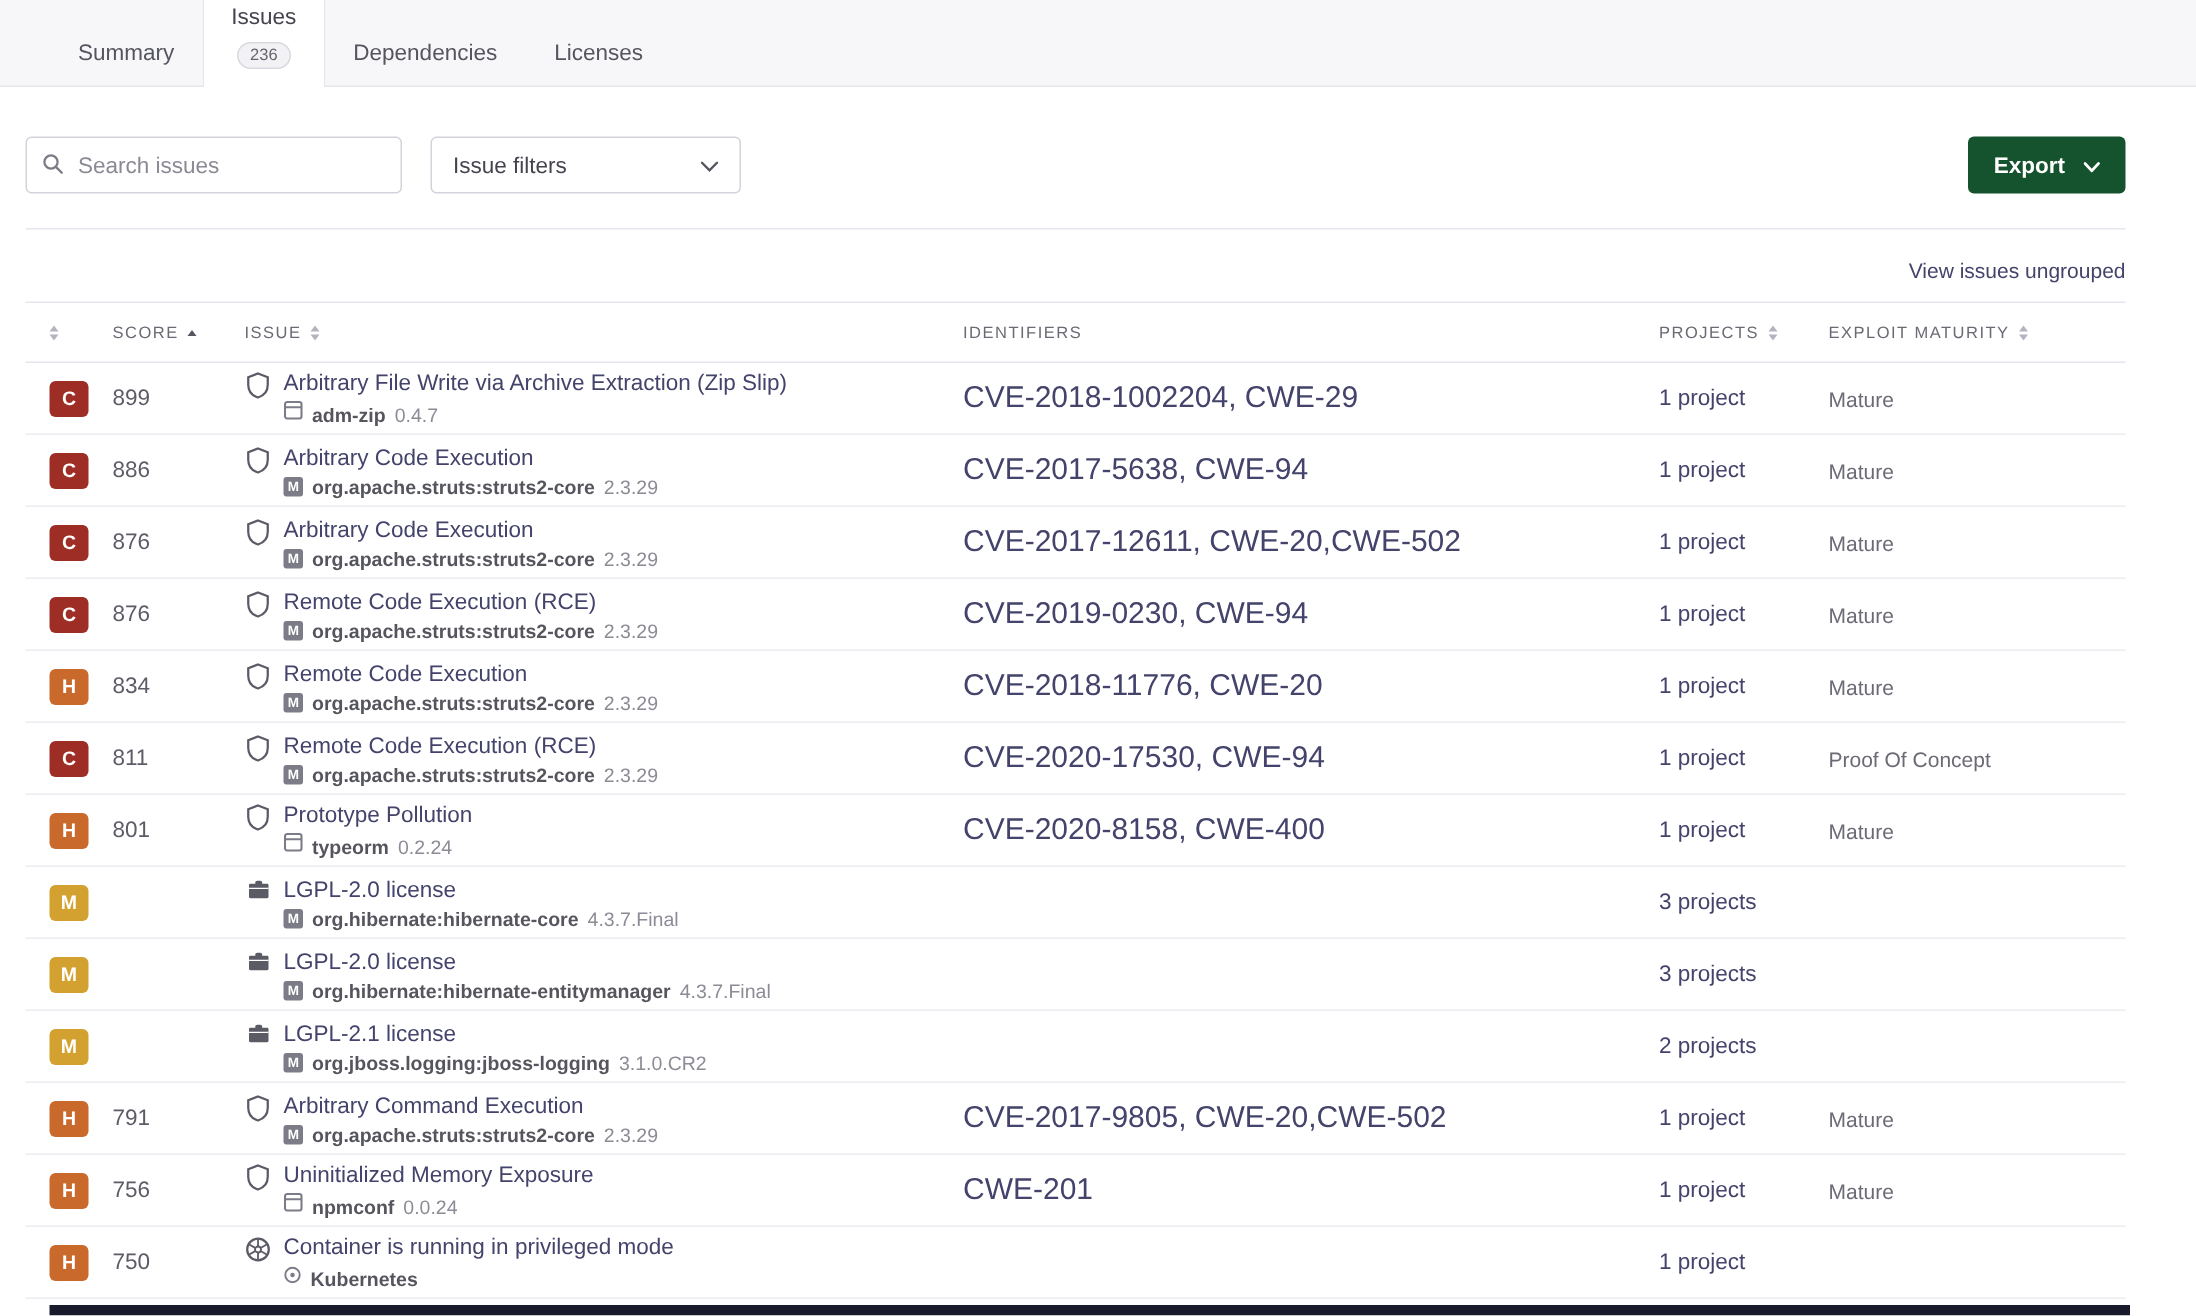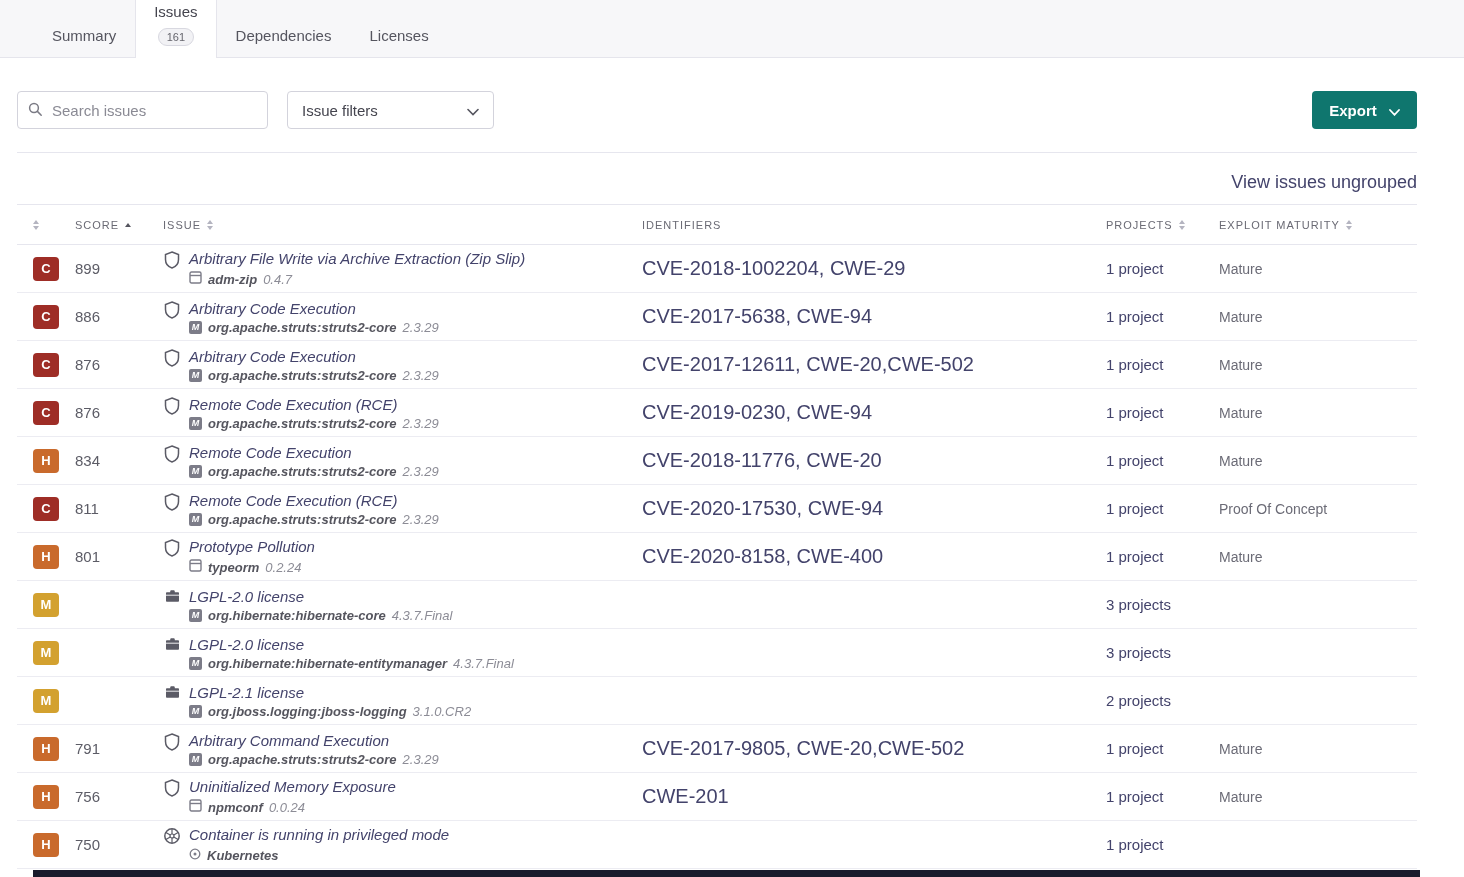--- a/index.html
+++ b/index.html
@@ -22,29 +22,29 @@
   .toolbar { display:flex; align-items:flex-end; margin:33px 47px 0 17px; }
   .searchbox { position:relative; width:251px; height:38px; }
   .searchbox input { width:100%; height:100%; border:1px solid #d3d3dc; border-radius:4px;
     padding:0 10px 0 34px; font-size:15px; color:#44444e; outline:none;
     font-family:"Liberation Sans", sans-serif; }
   .searchbox input::placeholder { color:#8a8a94; }
   .search-icon { position:absolute; left:11px; top:11px; }
   .filterbox { margin-left:19px; width:207px; height:38px; border:1px solid #d3d3dc;
     border-radius:4px; display:flex; align-items:center; justify-content:space-between;
     padding:0 14px; font-size:15px; color:#44444e; cursor:pointer; background:#fff; }
-  .export-btn { margin-left:auto; background:#0f766e; color:#fff; height:38px;
+  .export-btn { margin-left:auto; background:#14532d; color:#fff; height:38px;
     min-width:105px; border:none; border-radius:4px; font-size:15px; font-weight:700;
     display:flex; align-items:center; justify-content:center; gap:12px; cursor:pointer;
     font-family:"Liberation Sans", sans-serif; padding:0 14px; }
 
   .divider { border:none; border-top:1px solid #e6e6ee; margin:23px 47px 0 17px; }
 
   .viewlink-row { margin:19px 47px 0 17px; text-align:right; }
-  .viewlink { color:#43436b; font-size:18px; text-decoration:none; cursor:pointer; }
+  .viewlink { color:#43436b; font-size:14px; text-decoration:none; cursor:pointer; }
 
   
   .table { margin:11px 47px 0 17px; border-top:1px solid #e6e6ee; }
   .grid { display:grid; grid-template-columns:42px 88px 479px 464px 113px 1fr;
     padding:0 16px; align-items:center; }
   .thead { height:40px; border-bottom:1px solid #e6e6ee; }
   .th { font-size:11px; letter-spacing:1px; text-transform:uppercase; color:#6a6a74;
     display:flex; align-items:center; gap:6px; cursor:pointer; }
   .sorter { display:inline-flex; flex-direction:column; gap:2px; }
   .tri { width:0; height:0; border-left:3.5px solid transparent; border-right:3.5px solid transparent; }
@@ -53,21 +53,21 @@
   .tri.active { border-bottom-color:#55555f; }
 
   .trow { height:48px; border-bottom:1px solid #ececf2; }
   .sev { width:26px; height:24px; border-radius:4px; color:#fff; font-weight:700;
     font-size:13px; display:flex; align-items:center; justify-content:center; }
   .sev[data-sev="C"] { background:#9e2d26; }
   .sev[data-sev="H"] { background:#c96a2c; }
   .sev[data-sev="M"] { background:#d3a12f; }
   .score { font-size:15px; color:#5c5c66; }
 
-  .issuecell { display:flex; align-items:flex-start; gap:8px;font-style:italic; }
+  .issuecell { display:flex; align-items:flex-start; gap:8px; }
   .issue-icon { width:18px; margin-top:2px; display:flex; justify-content:center; }
   .issue-icon > * { display:none; }
   .issue-icon[data-icon="shield"] .icon-shield { display:block; }
   .issue-icon[data-icon="license"] .icon-license { display:block; }
   .issue-icon[data-icon="kubernetes"] .icon-k8s { display:block; }
 
   .issue-title { font-size:15px; line-height:19px; color:#43436b; text-decoration:none;
     cursor:pointer; display:inline-block; }
   .pkgline { display:flex; align-items:center; gap:6px; margin-top:2px; }
   .pkg-icon { display:flex; align-items:center; }
@@ -91,21 +91,21 @@
 <body>
 
 <div class="page">
 
   <div class="tabbar">
     <div class="tab">
       <span>Summary</span>
     </div>
     <div class="tab active">
       <span>Issues</span>
-      <span class="tab-badge">161</span>
+      <span class="tab-badge">236</span>
     </div>
     <div class="tab">
       <span>Dependencies</span>
     </div>
     <div class="tab">
       <span>Licenses</span>
     </div>
   </div>
 
   <div class="toolbar">

